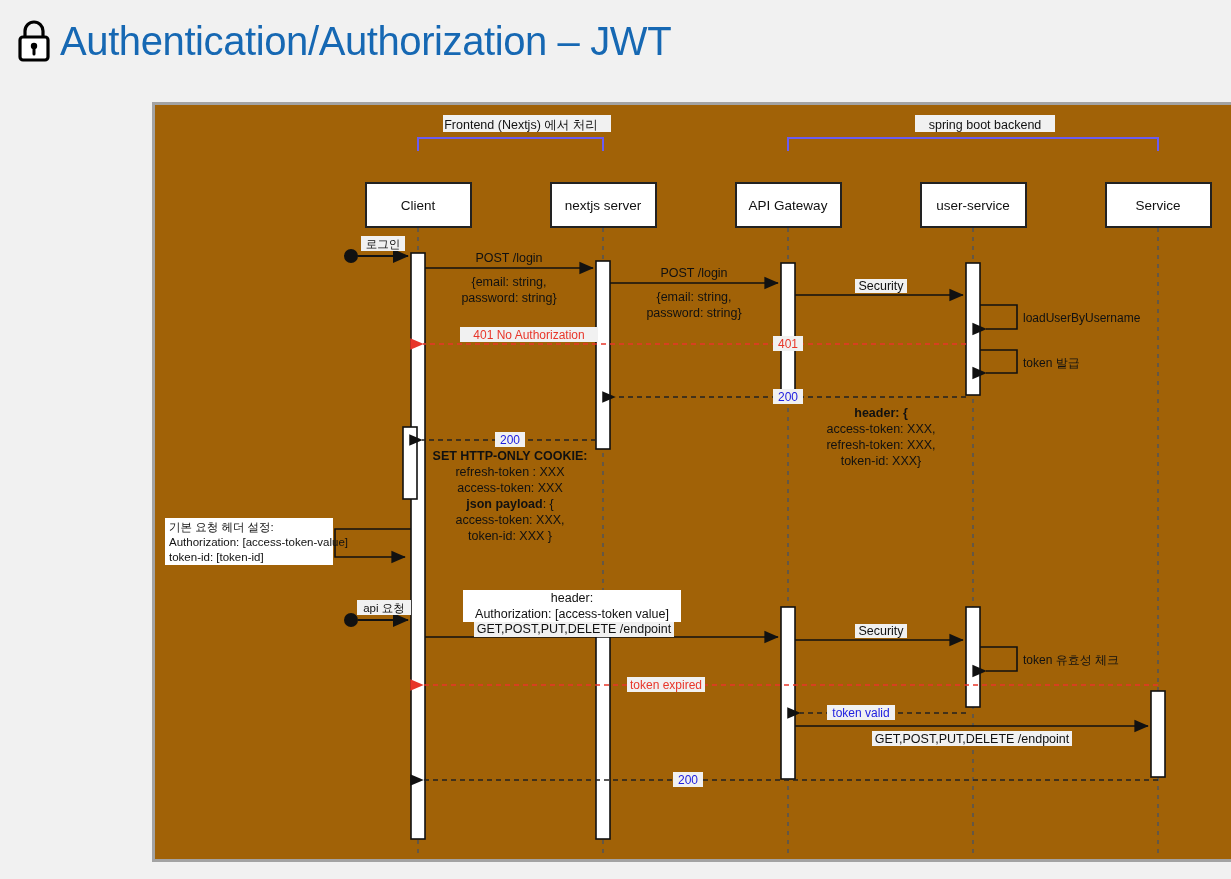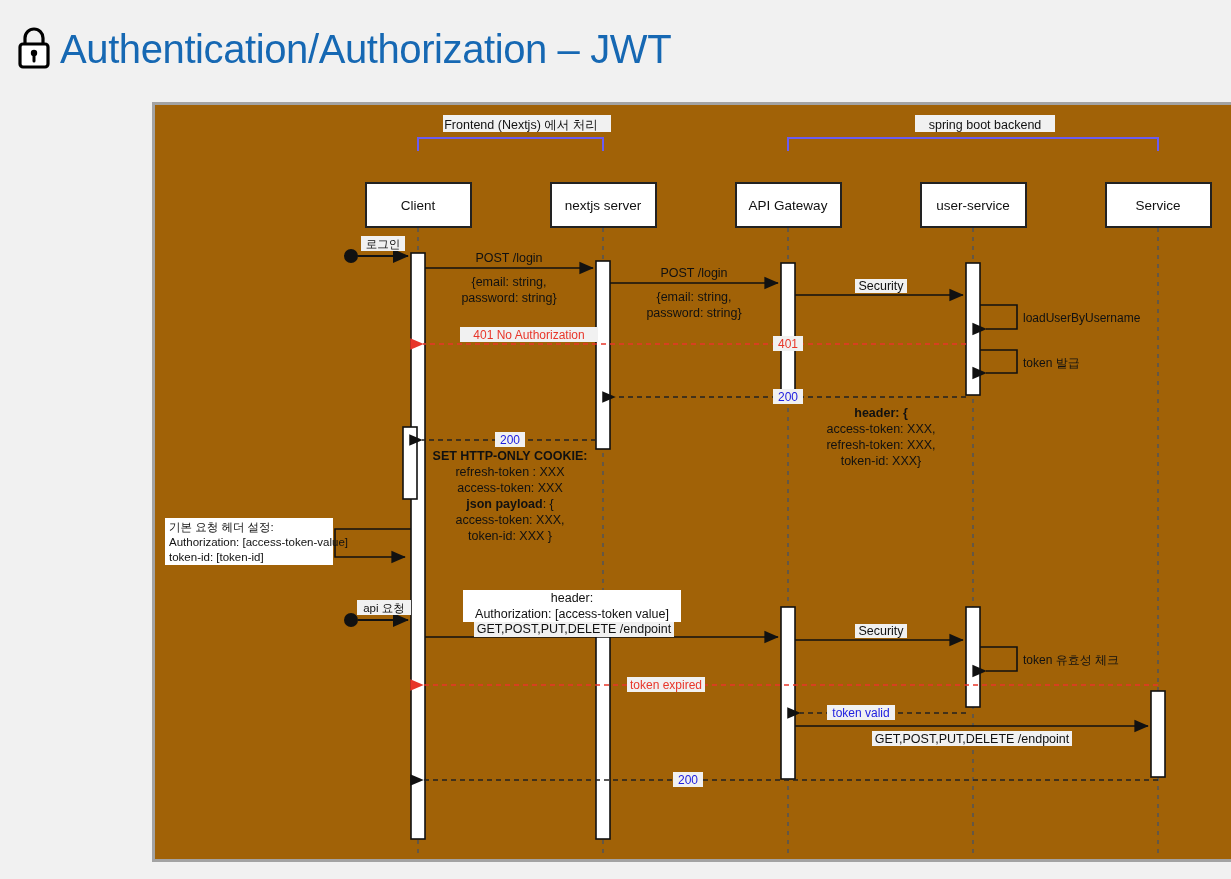--- a/index.html
+++ b/index.html
@@ -4,21 +4,21 @@
 <style>
   html,body{margin:0;padding:0;}
   body{
     width:1231px;height:879px;
     background:#f1f1f1;
     font-family:"Liberation Sans","DejaVu Sans",sans-serif;
     overflow:hidden;
   }
   #page-title{
     position:absolute;left:14px;top:10px;
-    display:flex;align-items:flex-end;gap:6px;
+    display:flex;align-items:center;gap:6px;
     height:62px;
   }
   #page-title .title-text{
     font-size:40px;font-weight:400;color:#1668b3;
     letter-spacing:-0.4px;white-space:nowrap;
   }
   #lock-icon{display:block;}
   #diagram-frame{
     position:absolute;left:152px;top:102px;
     width:1168px;height:760px;

